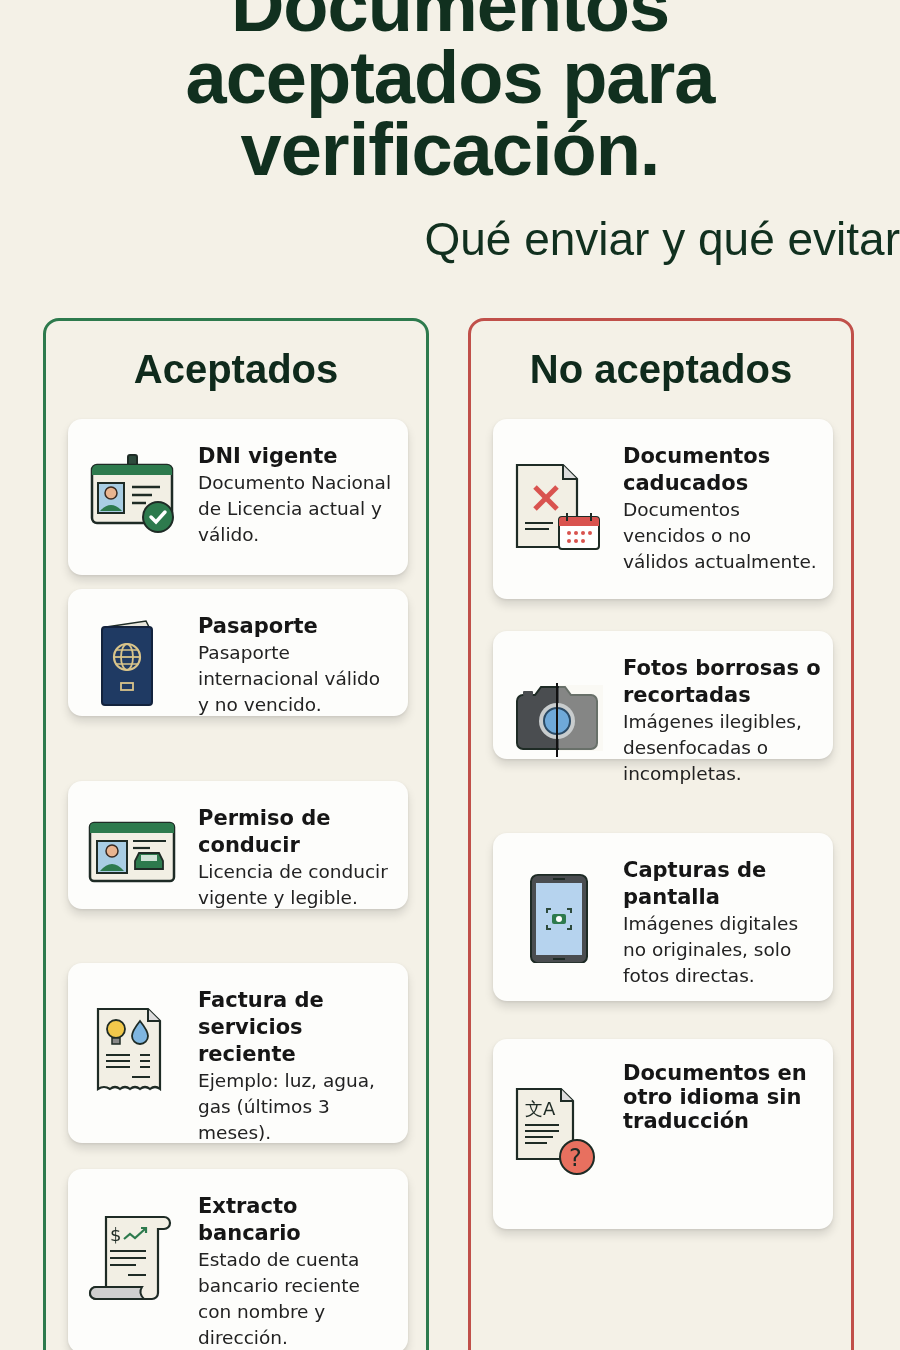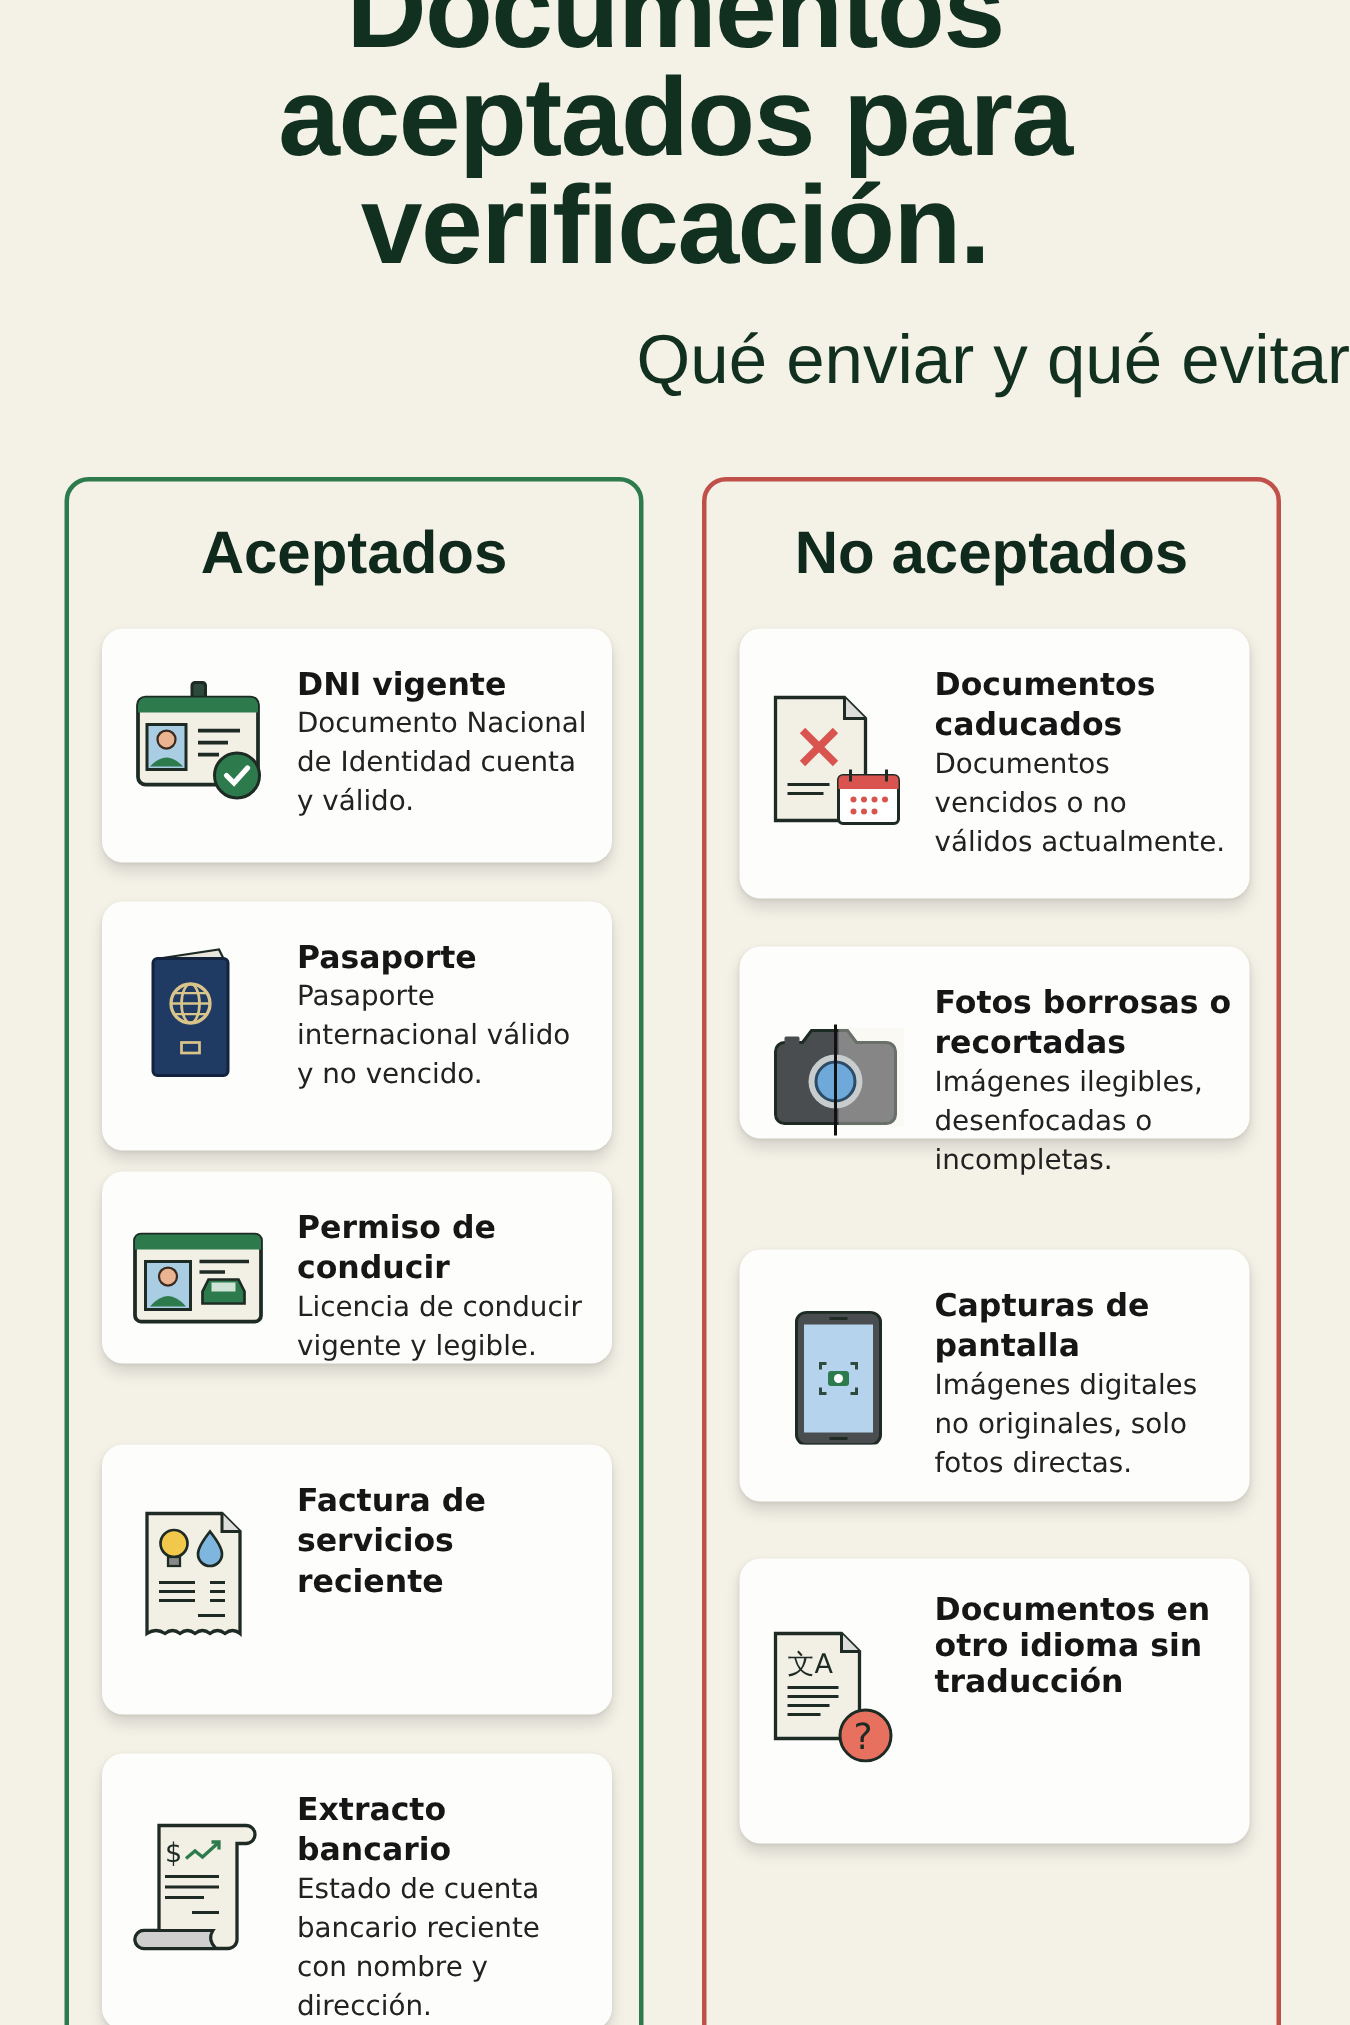--- a/index.html
+++ b/index.html
@@ -61,25 +61,25 @@
       <circle cx="23" cy="40" r="6" fill="#e9b48f" stroke="#3a2a20" stroke-width="1.5"></circle>
       <path d="M12 58 q11 -12 22 0z" fill="#2d7a4d"></path>
       <line x1="44" y1="34" x2="72" y2="34" stroke="#1e2b25" stroke-width="2.5"></line>
       <line x1="44" y1="42" x2="64" y2="42" stroke="#1e2b25" stroke-width="2.5"></line>
       <line x1="44" y1="50" x2="58" y2="50" stroke="#1e2b25" stroke-width="2.5"></line>
       <circle cx="70" cy="64" r="15" fill="#2d7a4d" stroke="#1e2b25" stroke-width="2"></circle>
       <path d="M63 64 l5 5 l9 -10" fill="none" stroke="#fff" stroke-width="3.5" stroke-linecap="round"></path>
     </svg>
     <div class="text" style="top:24px">
       <div class="h">DNI vigente</div>
-      <div class="d">Documento Nacional de Identidad cuenta y válido.</div>
-    </div>
-  </div>
-
-  <div class="card" style="top:280px;height:166px">
+      <div class="d">Documento Nacional de Licencia actual y válido.</div>
+    </div>
+  </div>
+
+  <div class="card" style="top:268px;height:127px">
     <svg class="icon" style="top:30px" viewBox="0 0 90 90">
       <path d="M18 8 l40 -6 l3 6z" fill="#e8e6dc" stroke="#1e2b25" stroke-width="1.5"></path>
       <rect x="14" y="8" width="50" height="78" rx="3" fill="#1f3a63" stroke="#13233d" stroke-width="2"></rect>
       <circle cx="39" cy="38" r="13" fill="none" stroke="#d9c48a" stroke-width="2.2"></circle>
       <ellipse cx="39" cy="38" rx="6" ry="13" fill="none" stroke="#d9c48a" stroke-width="1.8"></ellipse>
       <line x1="26" y1="38" x2="52" y2="38" stroke="#d9c48a" stroke-width="1.8"></line>
       <line x1="28" y1="31" x2="50" y2="31" stroke="#d9c48a" stroke-width="1.5"></line>
       <line x1="28" y1="45" x2="50" y2="45" stroke="#d9c48a" stroke-width="1.5"></line>
       <rect x="33" y="64" width="12" height="7" fill="none" stroke="#d9c48a" stroke-width="1.8"></rect>
     </svg>
@@ -117,20 +117,21 @@
       <line x1="18" y1="50" x2="42" y2="50" stroke="#1e2b25" stroke-width="2"></line>
       <line x1="18" y1="56" x2="42" y2="56" stroke="#1e2b25" stroke-width="2"></line>
       <line x1="18" y1="62" x2="42" y2="62" stroke="#1e2b25" stroke-width="2"></line>
       <line x1="52" y1="50" x2="62" y2="50" stroke="#1e2b25" stroke-width="2"></line>
       <line x1="52" y1="56" x2="62" y2="56" stroke="#1e2b25" stroke-width="2"></line>
       <line x1="52" y1="62" x2="62" y2="62" stroke="#1e2b25" stroke-width="2"></line>
       <line x1="44" y1="72" x2="62" y2="72" stroke="#1e2b25" stroke-width="2"></line>
     </svg>
     <div class="text" style="top:24px">
       <div class="h">Factura de servicios reciente</div>
+      <div class="d">Ejemplo: luz, agua, gas (últimos 3 meses).</div>
     </div>
   </div>
 
   <div class="card" style="top:848px;height:184px">
     <svg class="icon" style="top:44px" viewBox="0 0 90 90">
       <path d="M18 4 h58 a6 6 0 0 1 0 12 h-6 v64 a6 6 0 0 1 -6 6 h-56 a6 6 0 0 1 0 -12 h10z" fill="#f2efe4" stroke="#1e2b25" stroke-width="2.2"></path>
       <path d="M2 80 a6 6 0 0 1 6 -6 h46 q-4 6 2 12 h-48 a6 6 0 0 1 -6 -6z" fill="#cfcfcf" stroke="#1e2b25" stroke-width="2"></path>
       <text x="22" y="28" font-size="18" font-family="DejaVu Sans, sans-serif" fill="#1e2b25">$</text>
       <path d="M36 26 l6 -5 l5 4 l10 -9" fill="none" stroke="#2d7a4d" stroke-width="2.2"></path>
       <path d="M53 15 h5 v5" fill="none" stroke="#2d7a4d" stroke-width="2.2"></path>

